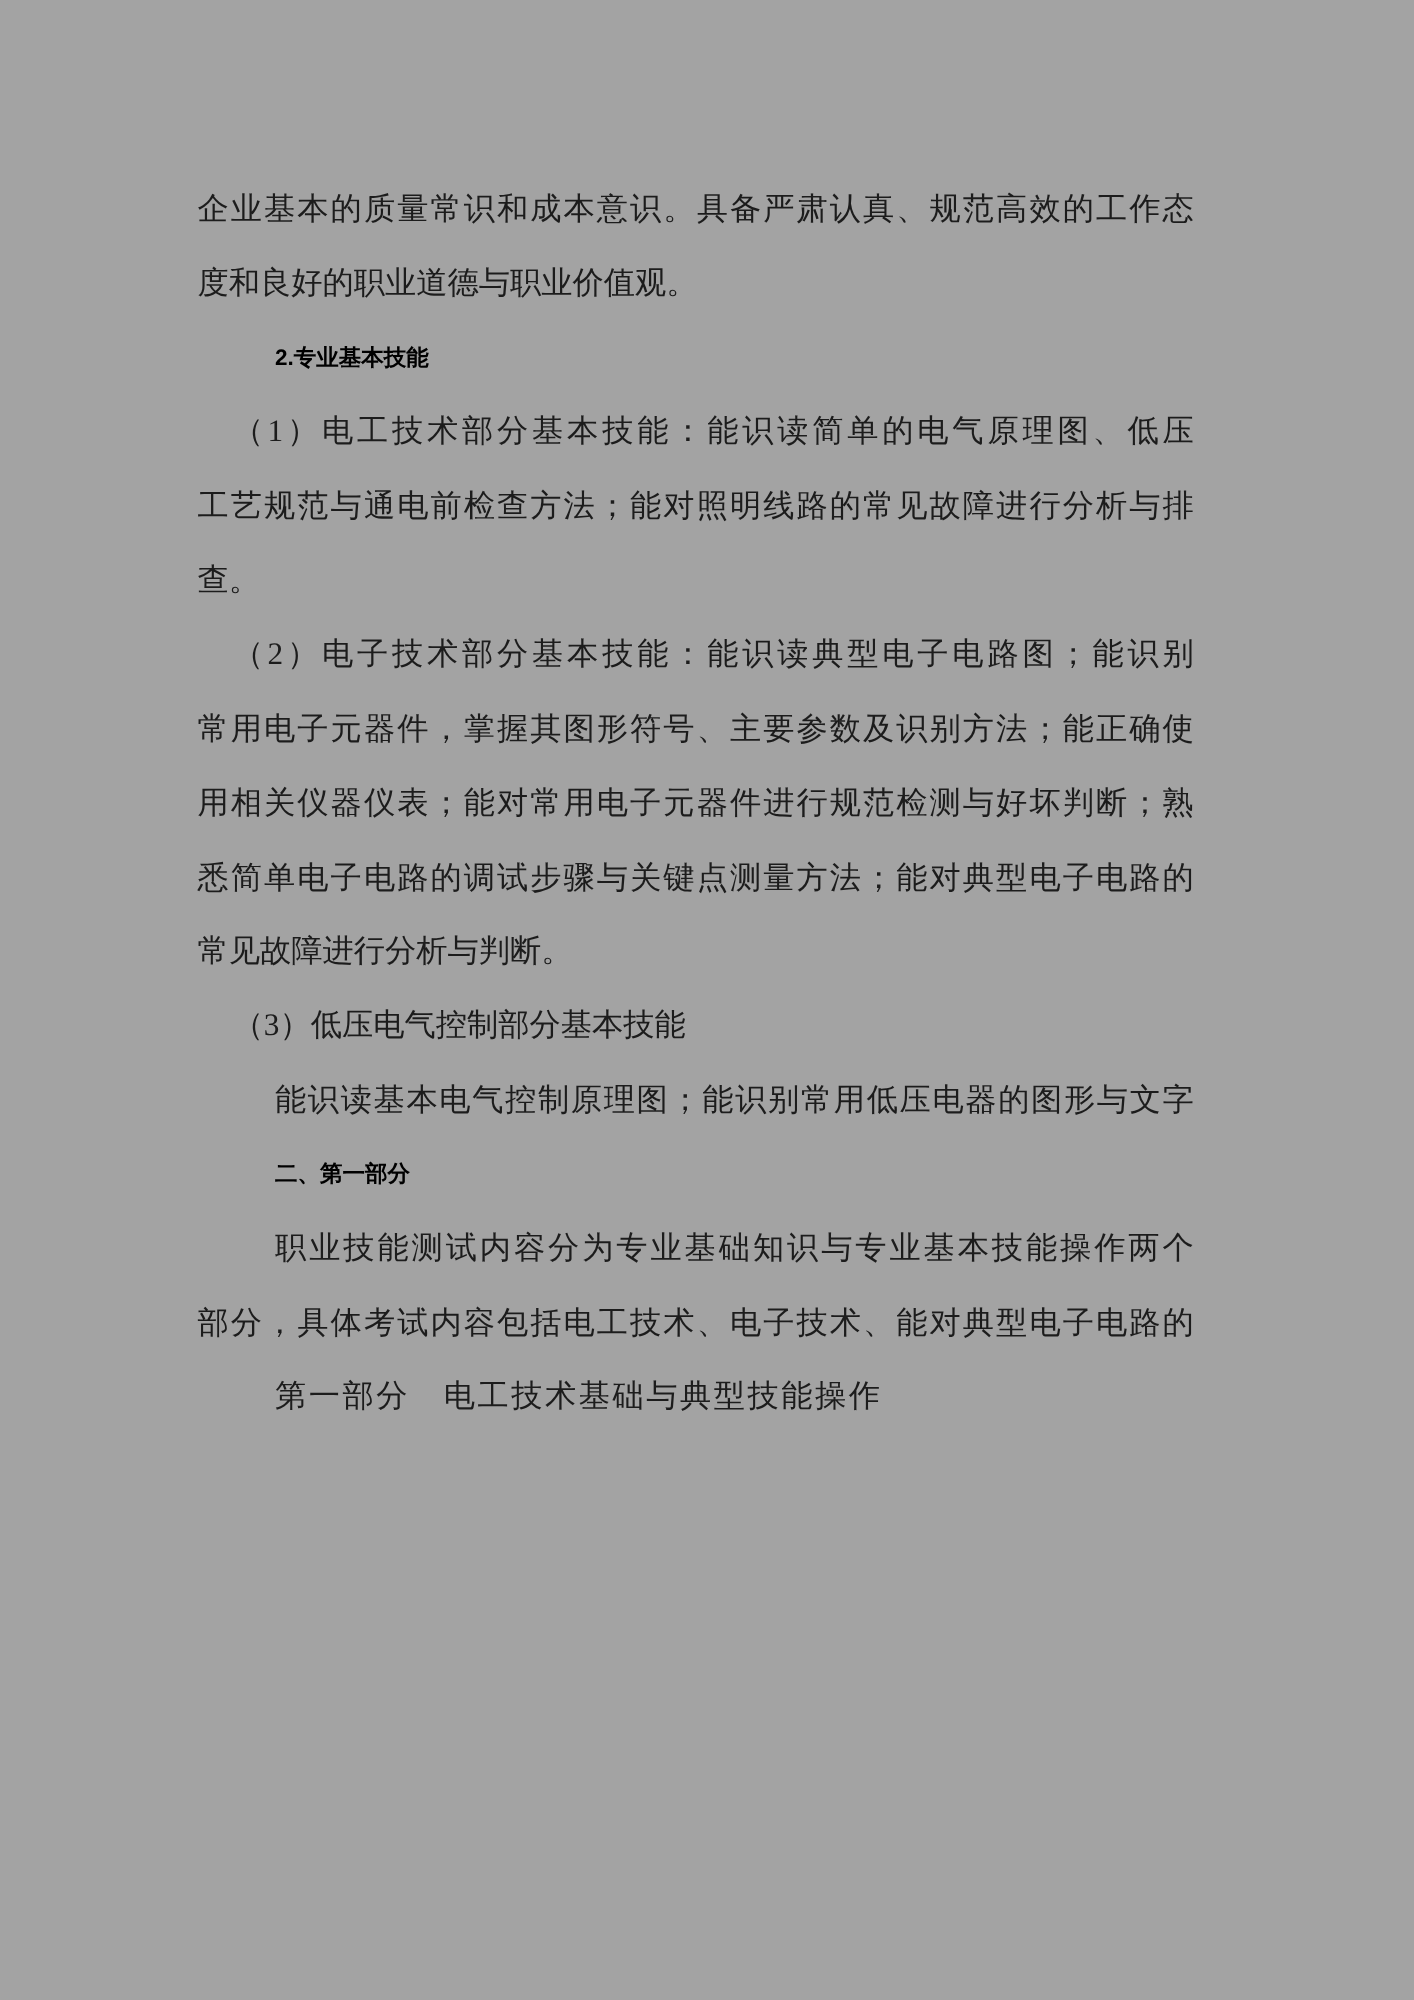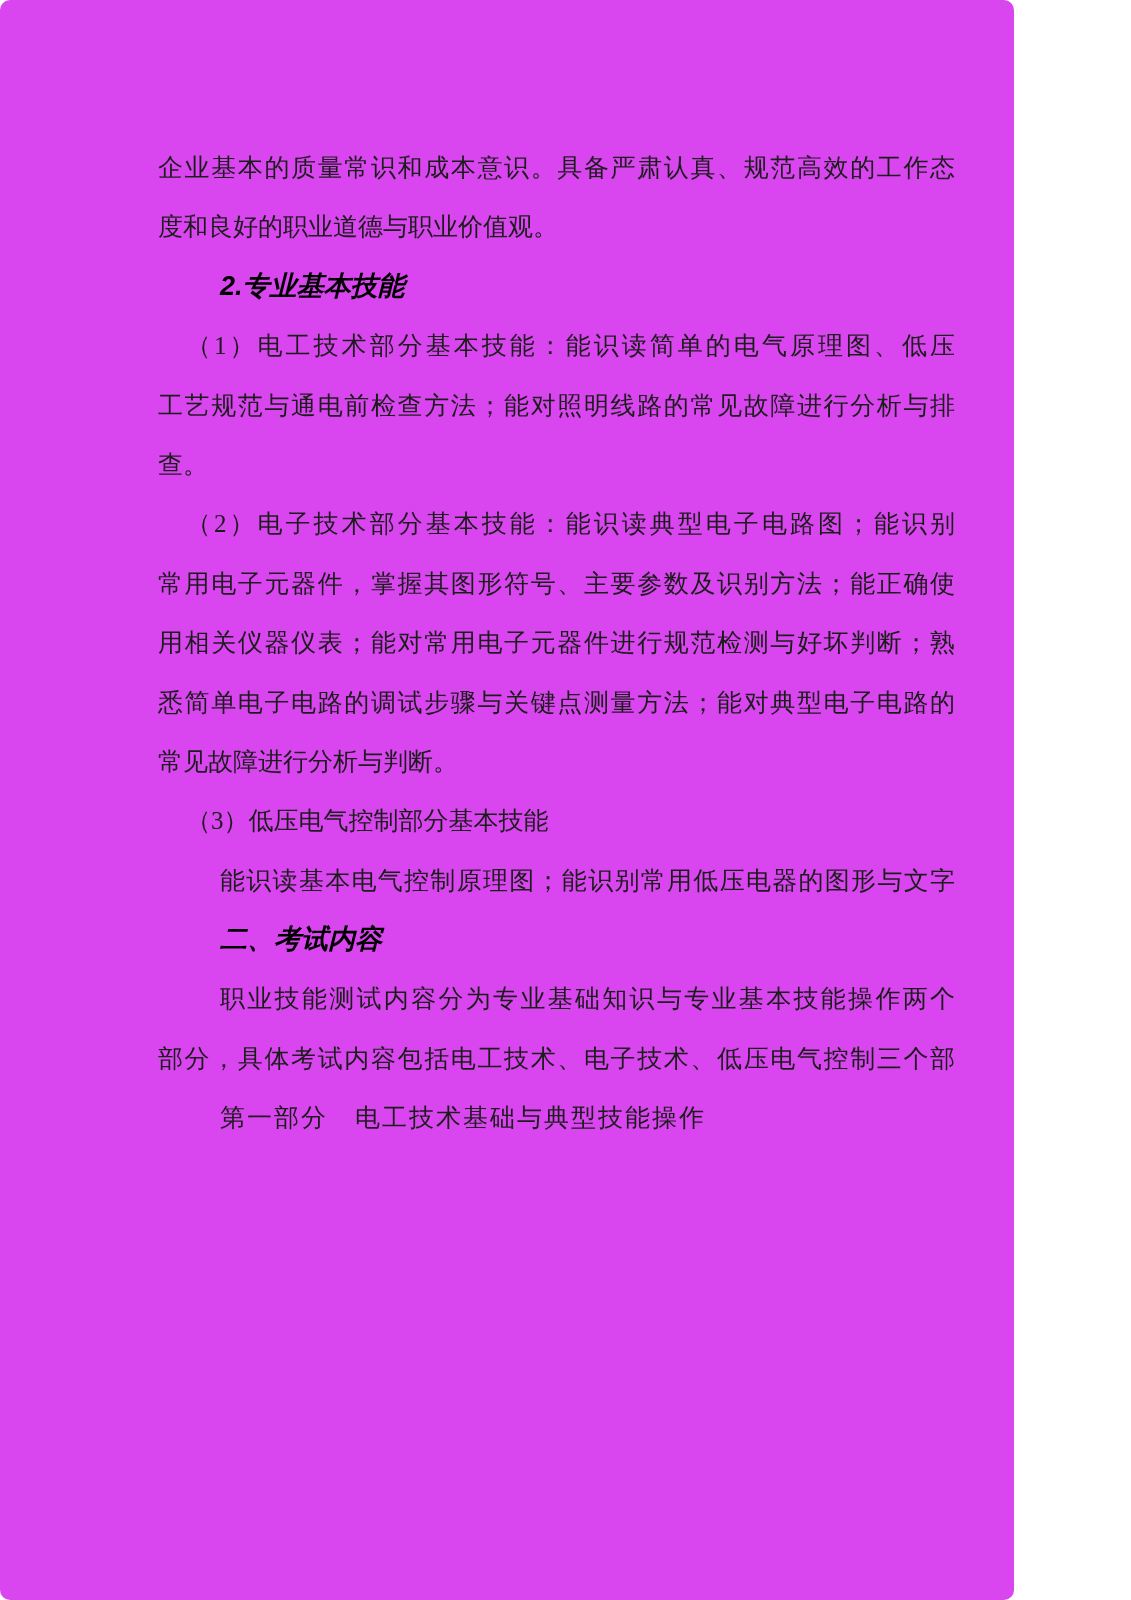--- a/index.html
+++ b/index.html
@@ -2,25 +2,24 @@
 <html><head>
 <meta charset="utf-8">
 <style>
   html, body {
     margin: 0;
     padding: 0;
     background: #ffffff;
   }
   .page {
     position: relative;
-    width: 1014px;
+    width: 1131px;
     height: 1600px;
-    background: #d946ef;
+    background: #a3a3a3;
     overflow: hidden;
-    border-radius: 10px;
   }
   .content {
     position: absolute;
     left: 158px;
     top: 138px;
     width: 797px;
   }
   .ln {
     font-family: "Liberation Serif", "DejaVu Serif", serif;
     font-size: 25px;
@@ -41,23 +40,22 @@
     text-indent: 62px;
   }
   
   .ind-paren {
     text-indent: 28px;
   }
   
   .h1 {
     font-family: "Liberation Sans", "DejaVu Sans", sans-serif;
     font-weight: 700;
-    font-size: 27px;
+    font-size: 18px;
     color: #000000;
-    font-style: italic;
   }
   
   .sp2 {
     letter-spacing: 2px;
   }
 </style>
 </head>
 <body>
 
 <div class="page">
@@ -68,18 +66,18 @@
     <div class="ln ind-paren full">（1）电工技术部分基本技能：能识读简单的电气原理图、低压</div>
     <div class="ln full">工艺规范与通电前检查方法；能对照明线路的常见故障进行分析与排</div>
     <div class="ln">查。</div>
     <div class="ln ind-paren full">（2）电子技术部分基本技能：能识读典型电子电路图；能识别</div>
     <div class="ln full">常用电子元器件，掌握其图形符号、主要参数及识别方法；能正确使</div>
     <div class="ln full">用相关仪器仪表；能对常用电子元器件进行规范检测与好坏判断；熟</div>
     <div class="ln full">悉简单电子电路的调试步骤与关键点测量方法；能对典型电子电路的</div>
     <div class="ln">常见故障进行分析与判断。</div>
     <div class="ln ind-paren">（3）低压电气控制部分基本技能</div>
     <div class="ln ind full">能识读基本电气控制原理图；能识别常用低压电器的图形与文字</div>
-    <div class="ln h1 ind">二、考试内容</div>
+    <div class="ln h1 ind">二、第一部分</div>
     <div class="ln ind full">职业技能测试内容分为专业基础知识与专业基本技能操作两个</div>
-    <div class="ln full">部分，具体考试内容包括电工技术、电子技术、低压电气控制三个部</div>
+    <div class="ln full">部分，具体考试内容包括电工技术、电子技术、能对典型电子电路的</div>
     <div class="ln ind sp2">第一部分　电工技术基础与典型技能操作</div>
   </div>
 </div>
 
 </body></html>

